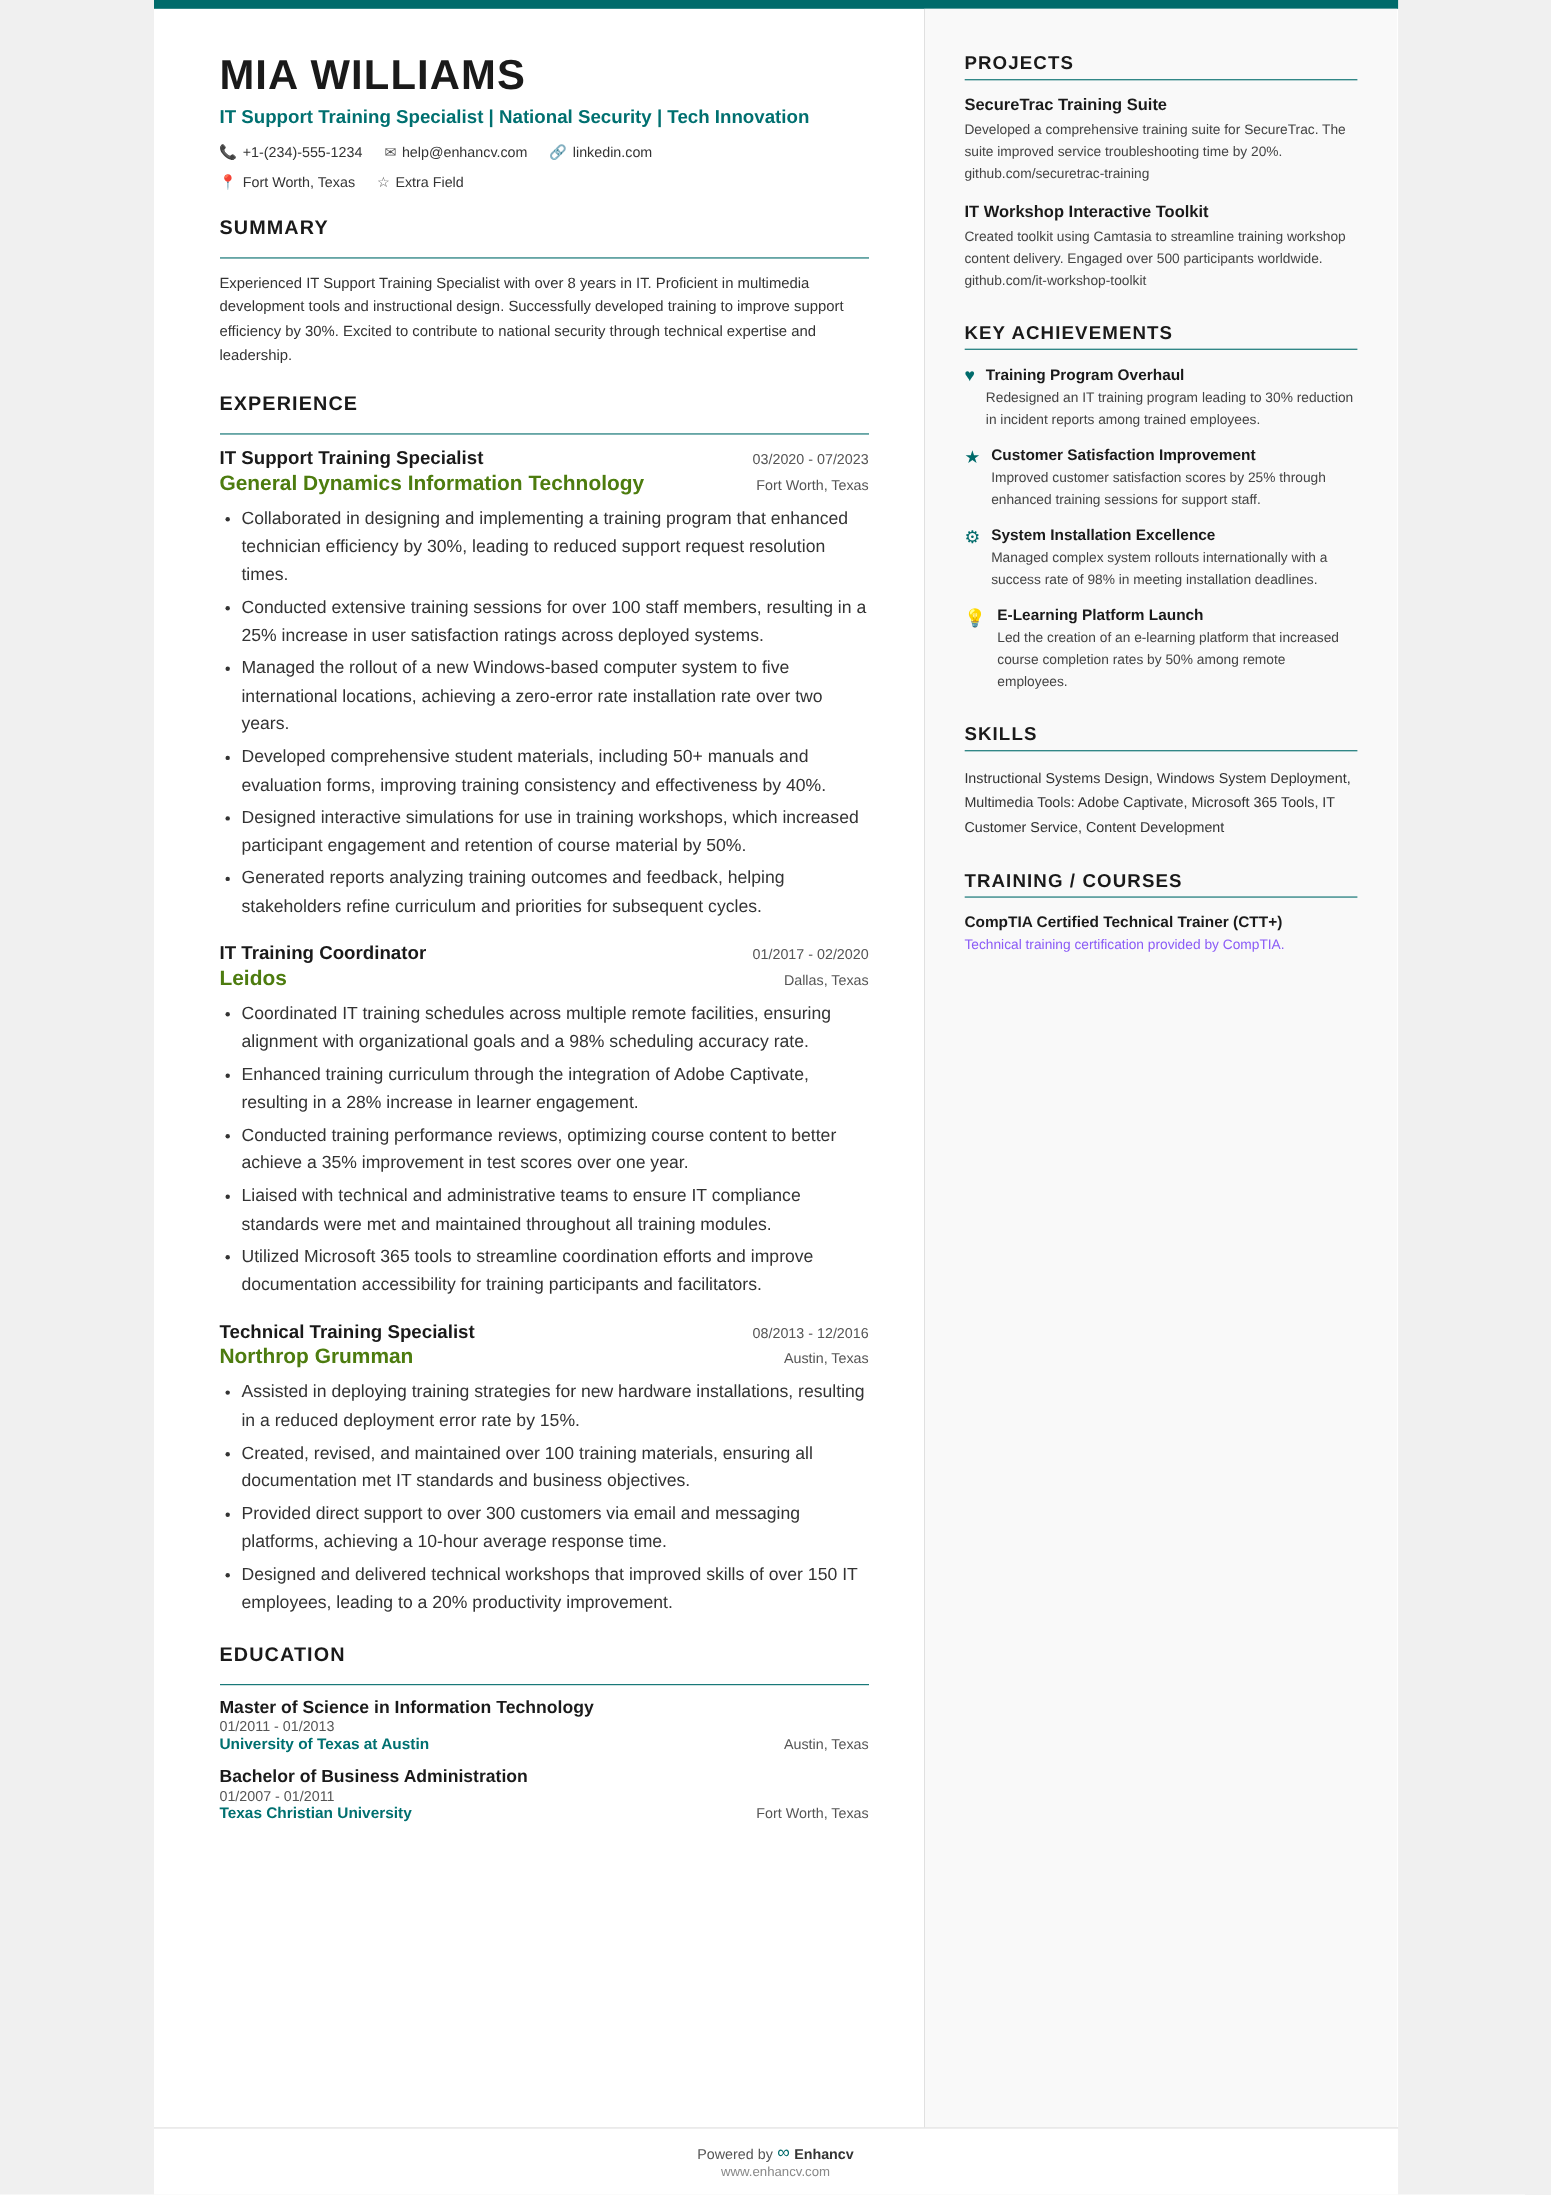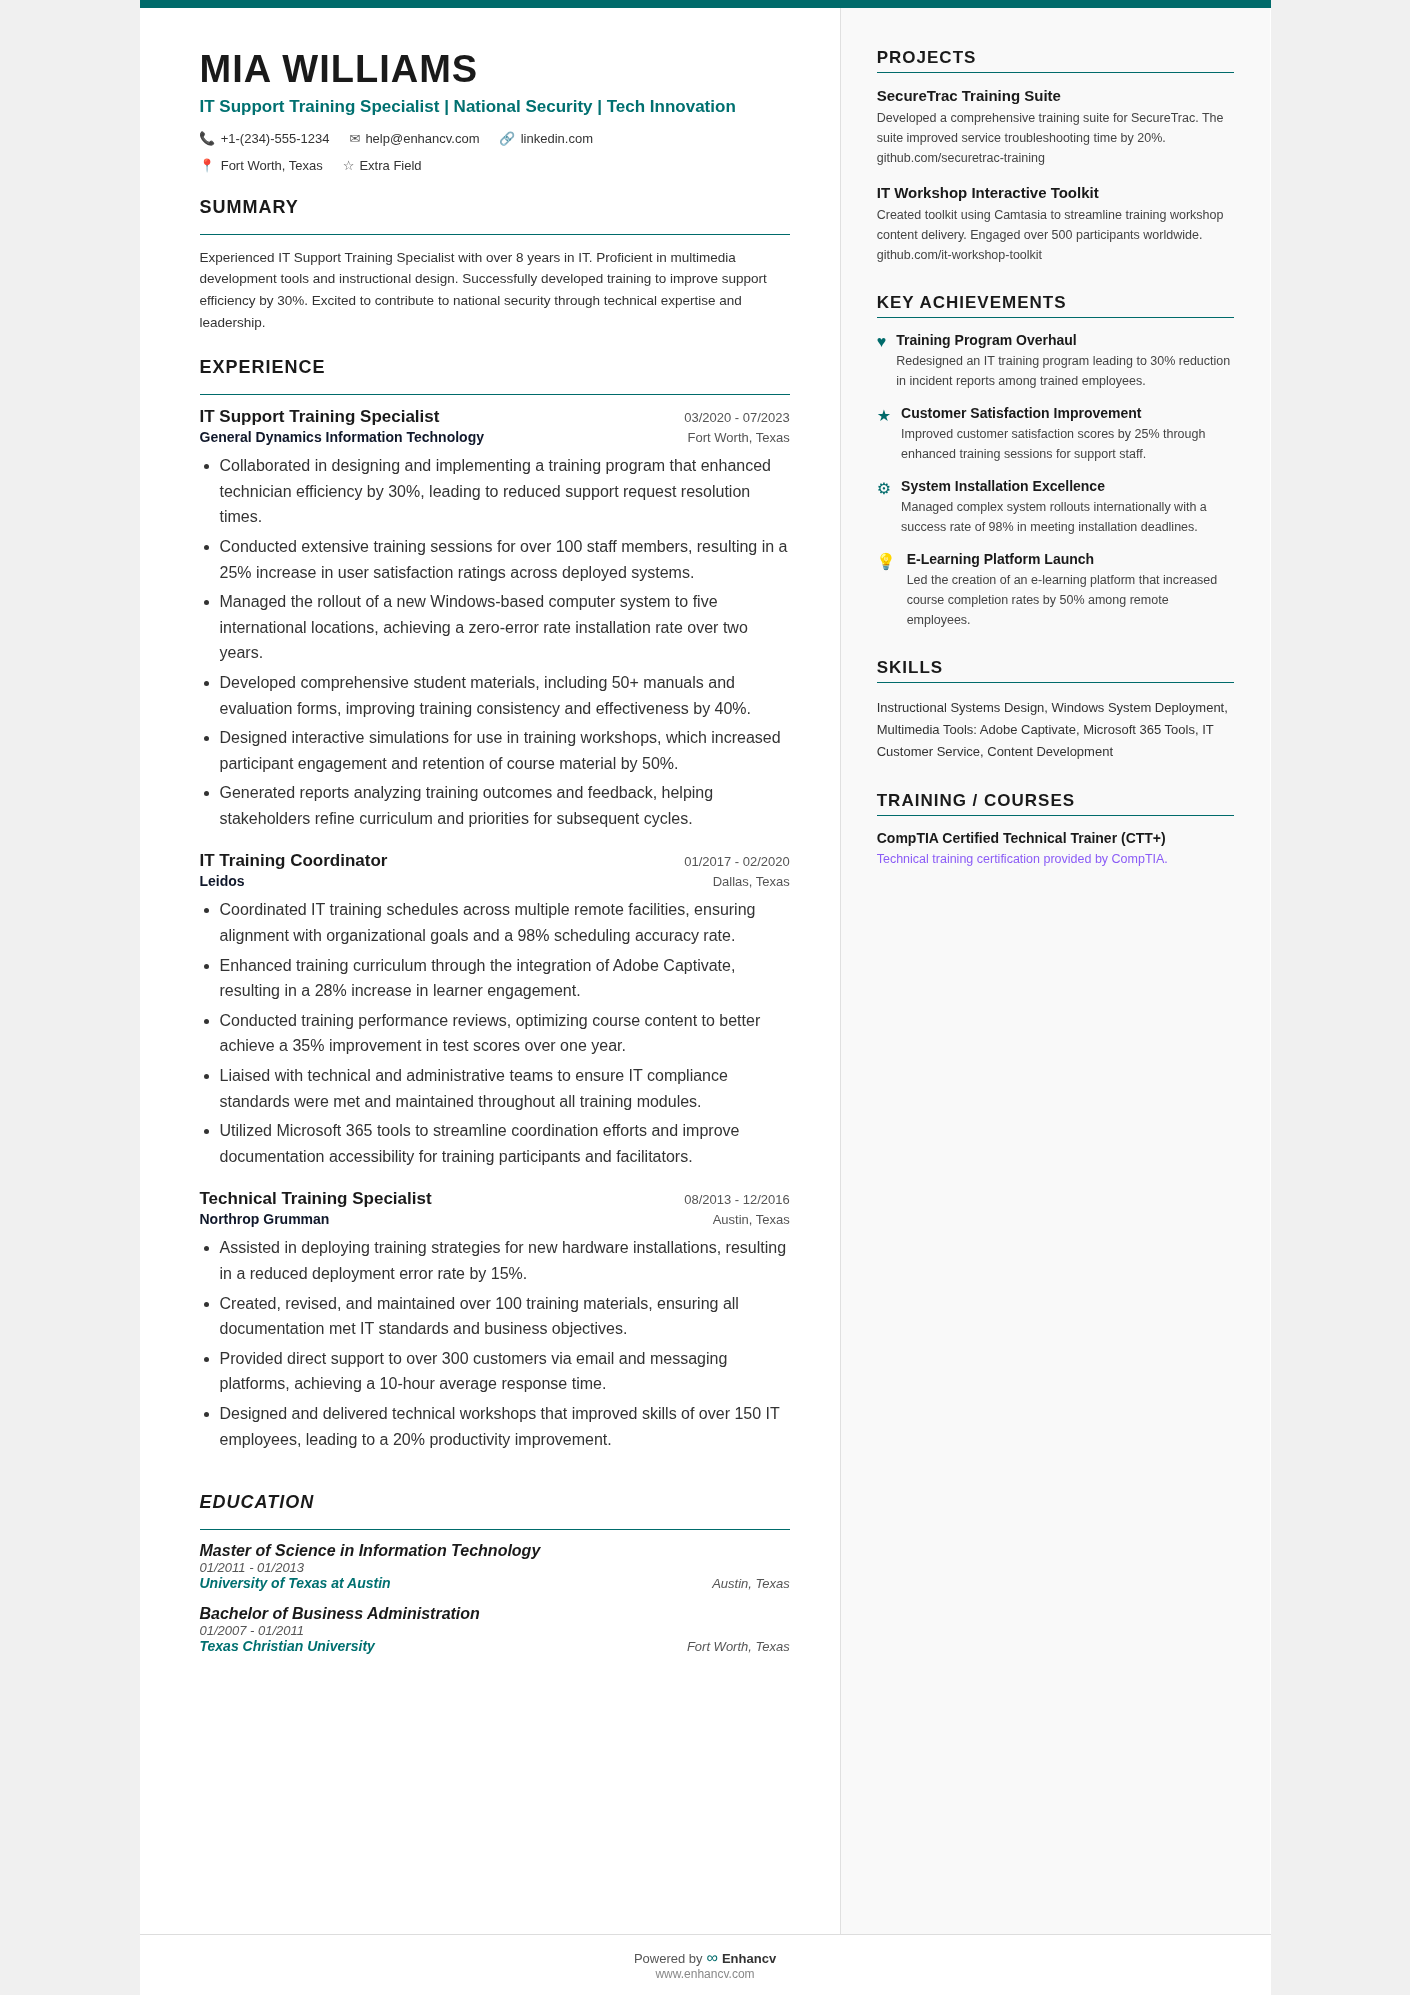--- a/index.html
+++ b/index.html
@@ -105,40 +105,40 @@
       color: #555;
       white-space: nowrap;
     }
     .exp-company-row {
       display: flex;
       justify-content: space-between;
       align-items: baseline;
       margin-top: 2px;
     }
     .exp-company {
-      font-size: 14px;
-      color: #0f172a;
+      font-size: 19px;
+      color: #4d7c0f;
       font-weight: 600;
     }
     .exp-location {
       font-size: 13px;
       color: #555;
     }
     .exp-bullets {
       margin-top: 8px;
       padding-left: 20px;
     }
     .exp-bullets li {
       font-size: 16px;
       color: #333;
       line-height: 1.6;
       margin-bottom: 4px;
     }
     
-    .edu-section { margin-top: 40px; font-style: italic; }
+    .edu-section { margin-top: 24px; }
     .edu-entry { margin-bottom: 14px; }
     .edu-header-row {
       display: flex;
       justify-content: space-between;
       align-items: baseline;
       flex-direction: column;
     }
     .edu-degree {
       font-size: 16px;
       font-weight: 700;

